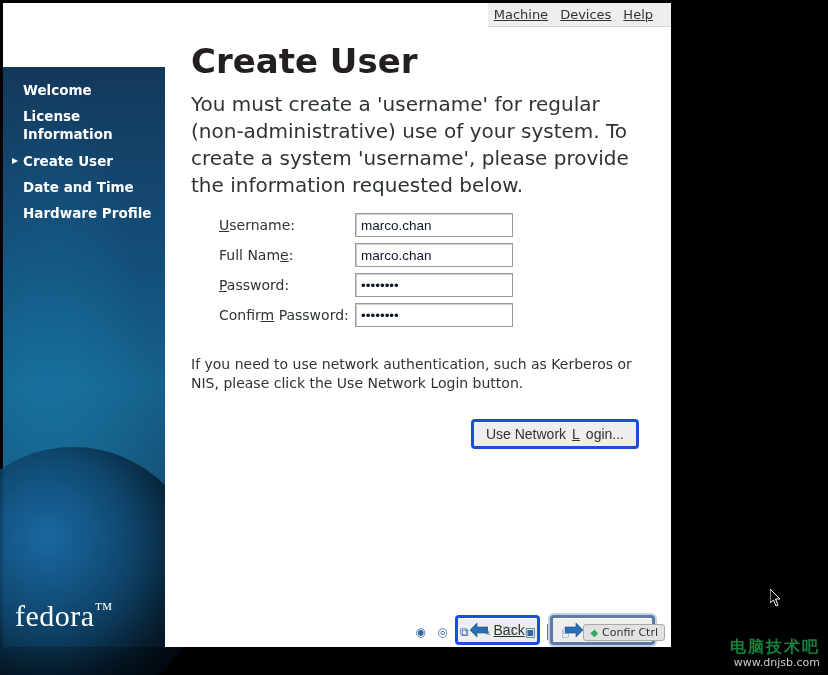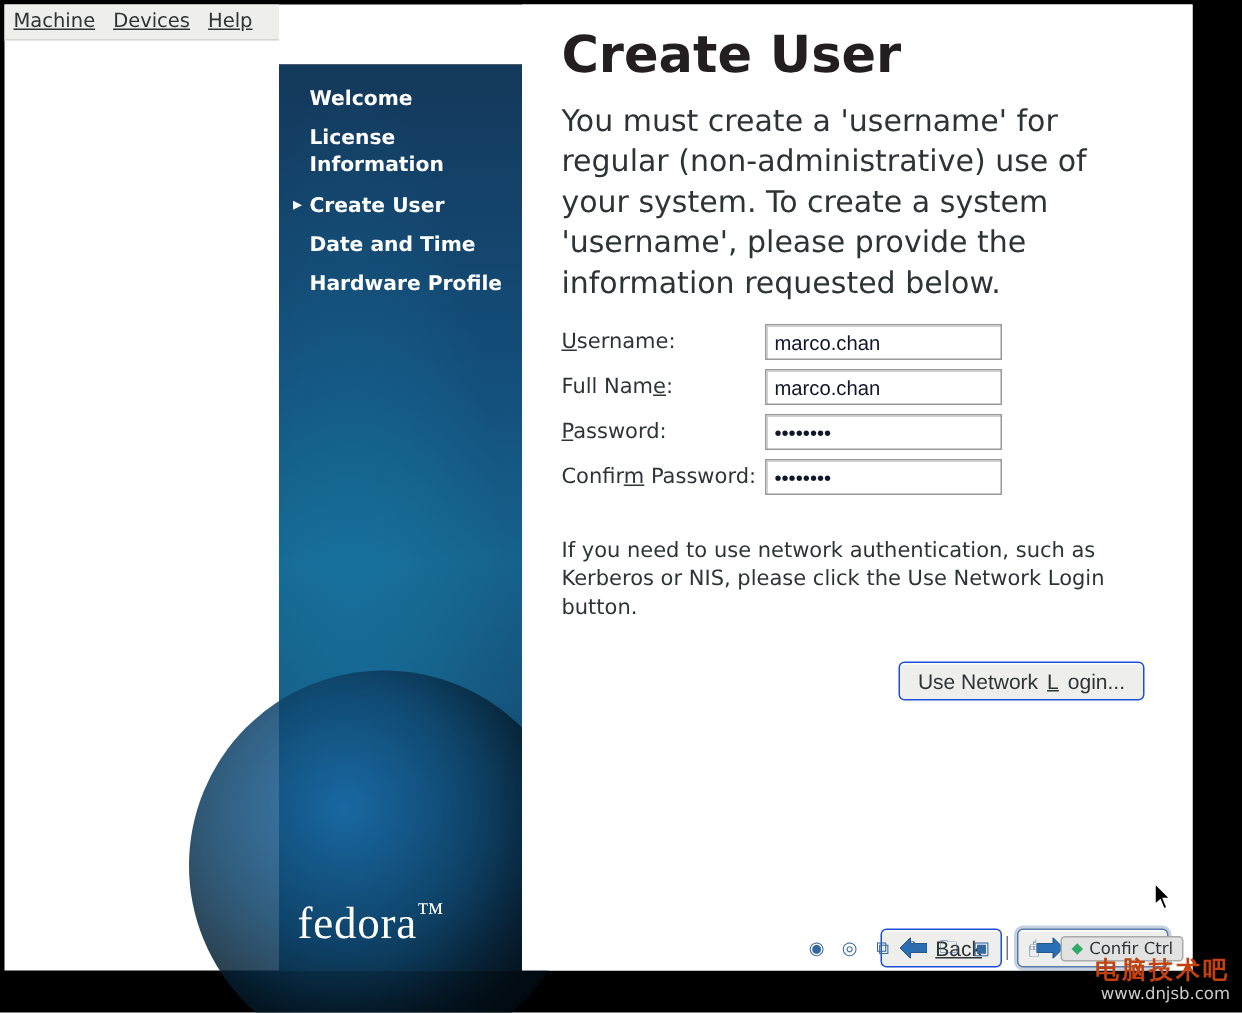--- a/index.html
+++ b/index.html
@@ -1,17 +1,17 @@
 <!DOCTYPE html>
 <html><head>
 <meta charset="utf-8">
 <style>
   * { box-sizing: border-box; margin: 0; padding: 0; }
   body { font-family: "DejaVu Sans", "Liberation Sans", Arial, sans-serif; background: #000; width: 828px; height: 675px; overflow: hidden; position: relative; }
-  .window { position: absolute; top: 3px; left: 3px; width: 792px; height: 644px; background: #fff; display: flex; flex-direction: row; }
+  .window { position: absolute; top: 3px; left: 3px; width: 668px; height: 644px; background: #fff; display: flex; flex-direction: column; align-items: flex-end; }
   .menubar { height: 24px; background: #eeeeec; border-bottom: 1px solid #d3d7cf; display: flex; align-items: center; padding: 0 6px; font-size: 13px; color: #2e3436; }
   .menubar .menu-item { margin-right: 12px; cursor: pointer; }
   .menubar .menu-item .ul { text-decoration: underline; }
   .body-area { flex: 1; display: flex; min-height: 0; }
   .sidebar {
     width: 162px; flex-shrink: 0;
     background: radial-gradient(ellipse at 30% 90%, #0b3a5b 0%, #0b2c44 35%, #0a1a2d 70%) ,
                 linear-gradient(180deg, #0a2238 0%, #0a3b5f 35%, #0c5074 55%, #0a2238 100%);
     color: #fff; padding: 10px 10px; position: relative;
     background-blend-mode: screen;
@@ -25,50 +25,50 @@
   .planet {
     position: absolute; bottom: -60px; left: -60px; width: 260px; height: 260px; border-radius: 50%;
     background: radial-gradient(circle at 40% 35%, #1a6aa6 0%, #0d3c5e 45%, #051827 80%);
     box-shadow: inset -30px -30px 50px rgba(0,0,0,.6);
     opacity: .85;
   }
 
   .main { flex: 1; background: #fff; padding: 14px 26px 10px 26px; display: flex; flex-direction: column; position: relative; color: #2e3436; }
   .title { font-size: 34px; font-weight: 700; color: #231f20; margin-bottom: 10px; }
   .intro { font-size: 20px; line-height: 1.35; max-width: 540px; margin-bottom: 14px; }
-  .form { display: grid; grid-template-columns: 132px 160px; column-gap: 4px; row-gap: 6px; align-items: center; font-size: 14px; }
+  .form { display: grid; grid-template-columns: 132px 160px; column-gap: 4px; row-gap: 6px; align-items: center; font-size: 14px; margin-left: 28px; }
   .form label .ul { text-decoration: underline; }
   .form input {
     width: 158px; height: 24px; padding: 2px 5px; font-size: 13.5px;
     border: 1px solid #999; background: #fff; color: #0f172a;
     box-shadow: inset 1px 1px 0 #d0d0d0;
   }
   .hint { margin-top: 28px; font-size: 14px; line-height: 1.35; max-width: 540px; }
   .net-row { margin-top: 26px; display: flex; justify-content: flex-end; padding-right: 6px; }
   .btn {
     display: inline-flex; align-items: center; gap: 6px;
-    background: #eeeeec; border: 1px solid #1d4ed8; border-radius: 4px;
+    background: #eeeeec; border: 3px solid #1d4ed8; border-radius: 4px;
     padding: 4px 12px; font-size: 14px; color: #2e3436; cursor: pointer;
     box-shadow: 0 1px 0 #fff inset;
   }
   .btn .ul { text-decoration: underline; }
   .btn.primary { border-color: #5b7aa7; box-shadow: 0 0 0 2px rgba(91,122,167,.35), 0 1px 0 #fff inset; }
 
   .nav-buttons { position: absolute; right: 16px; bottom: 2px; display: flex; gap: 10px; }
   .arrow-left, .arrow-right { width: 18px; height: 14px; display: inline-block; }
   .arrow-left svg, .arrow-right svg { display: block; }
 
   .statusbar { position: absolute; right: 6px; bottom: 4px; height: 22px; display: flex; align-items: center; gap: 6px; color: #2e3436; font-size: 12px; }
   .statusbar .sep { width:1px; height:16px; background:#777; margin:0 3px; }
   .status-icon { width:16px; height:16px; display:inline-flex; align-items:center; justify-content:center; font-size:12px; color:#34679f; }
   .right-ctrl { margin-left: 4px; background: #e2e2e2; border: 1px solid #aaa; border-radius: 3px; padding: 1px 6px; font-size: 11px; display: flex; align-items: center; gap: 4px; }
   .right-ctrl .diamond { color: #3a6; font-size: 10px; }
 
   .watermark { position: absolute; right: 8px; bottom: 6px; color: #ccc; font-size: 11px; text-align: right; line-height: 1.2; pointer-events: none; }
-  .watermark .cn { font-weight: 700; font-size: 16px; color: #c2410c; letter-spacing: 2px; }
+  .watermark .cn { font-weight: 700; font-size: 16px; color: #15803d; letter-spacing: 2px; }
   .cursor { position: absolute; right: 44px; bottom: 64px; color:#000; pointer-events:none; }
 </style>
 </head>
 <body>
 
 <div class="window">
   <div class="menubar">
     <span class="menu-item"><span class="ul">Machine</span></span>
     <span class="menu-item"><span class="ul">Devices</span></span>
     <span class="menu-item"><span class="ul">Help</span></span>

